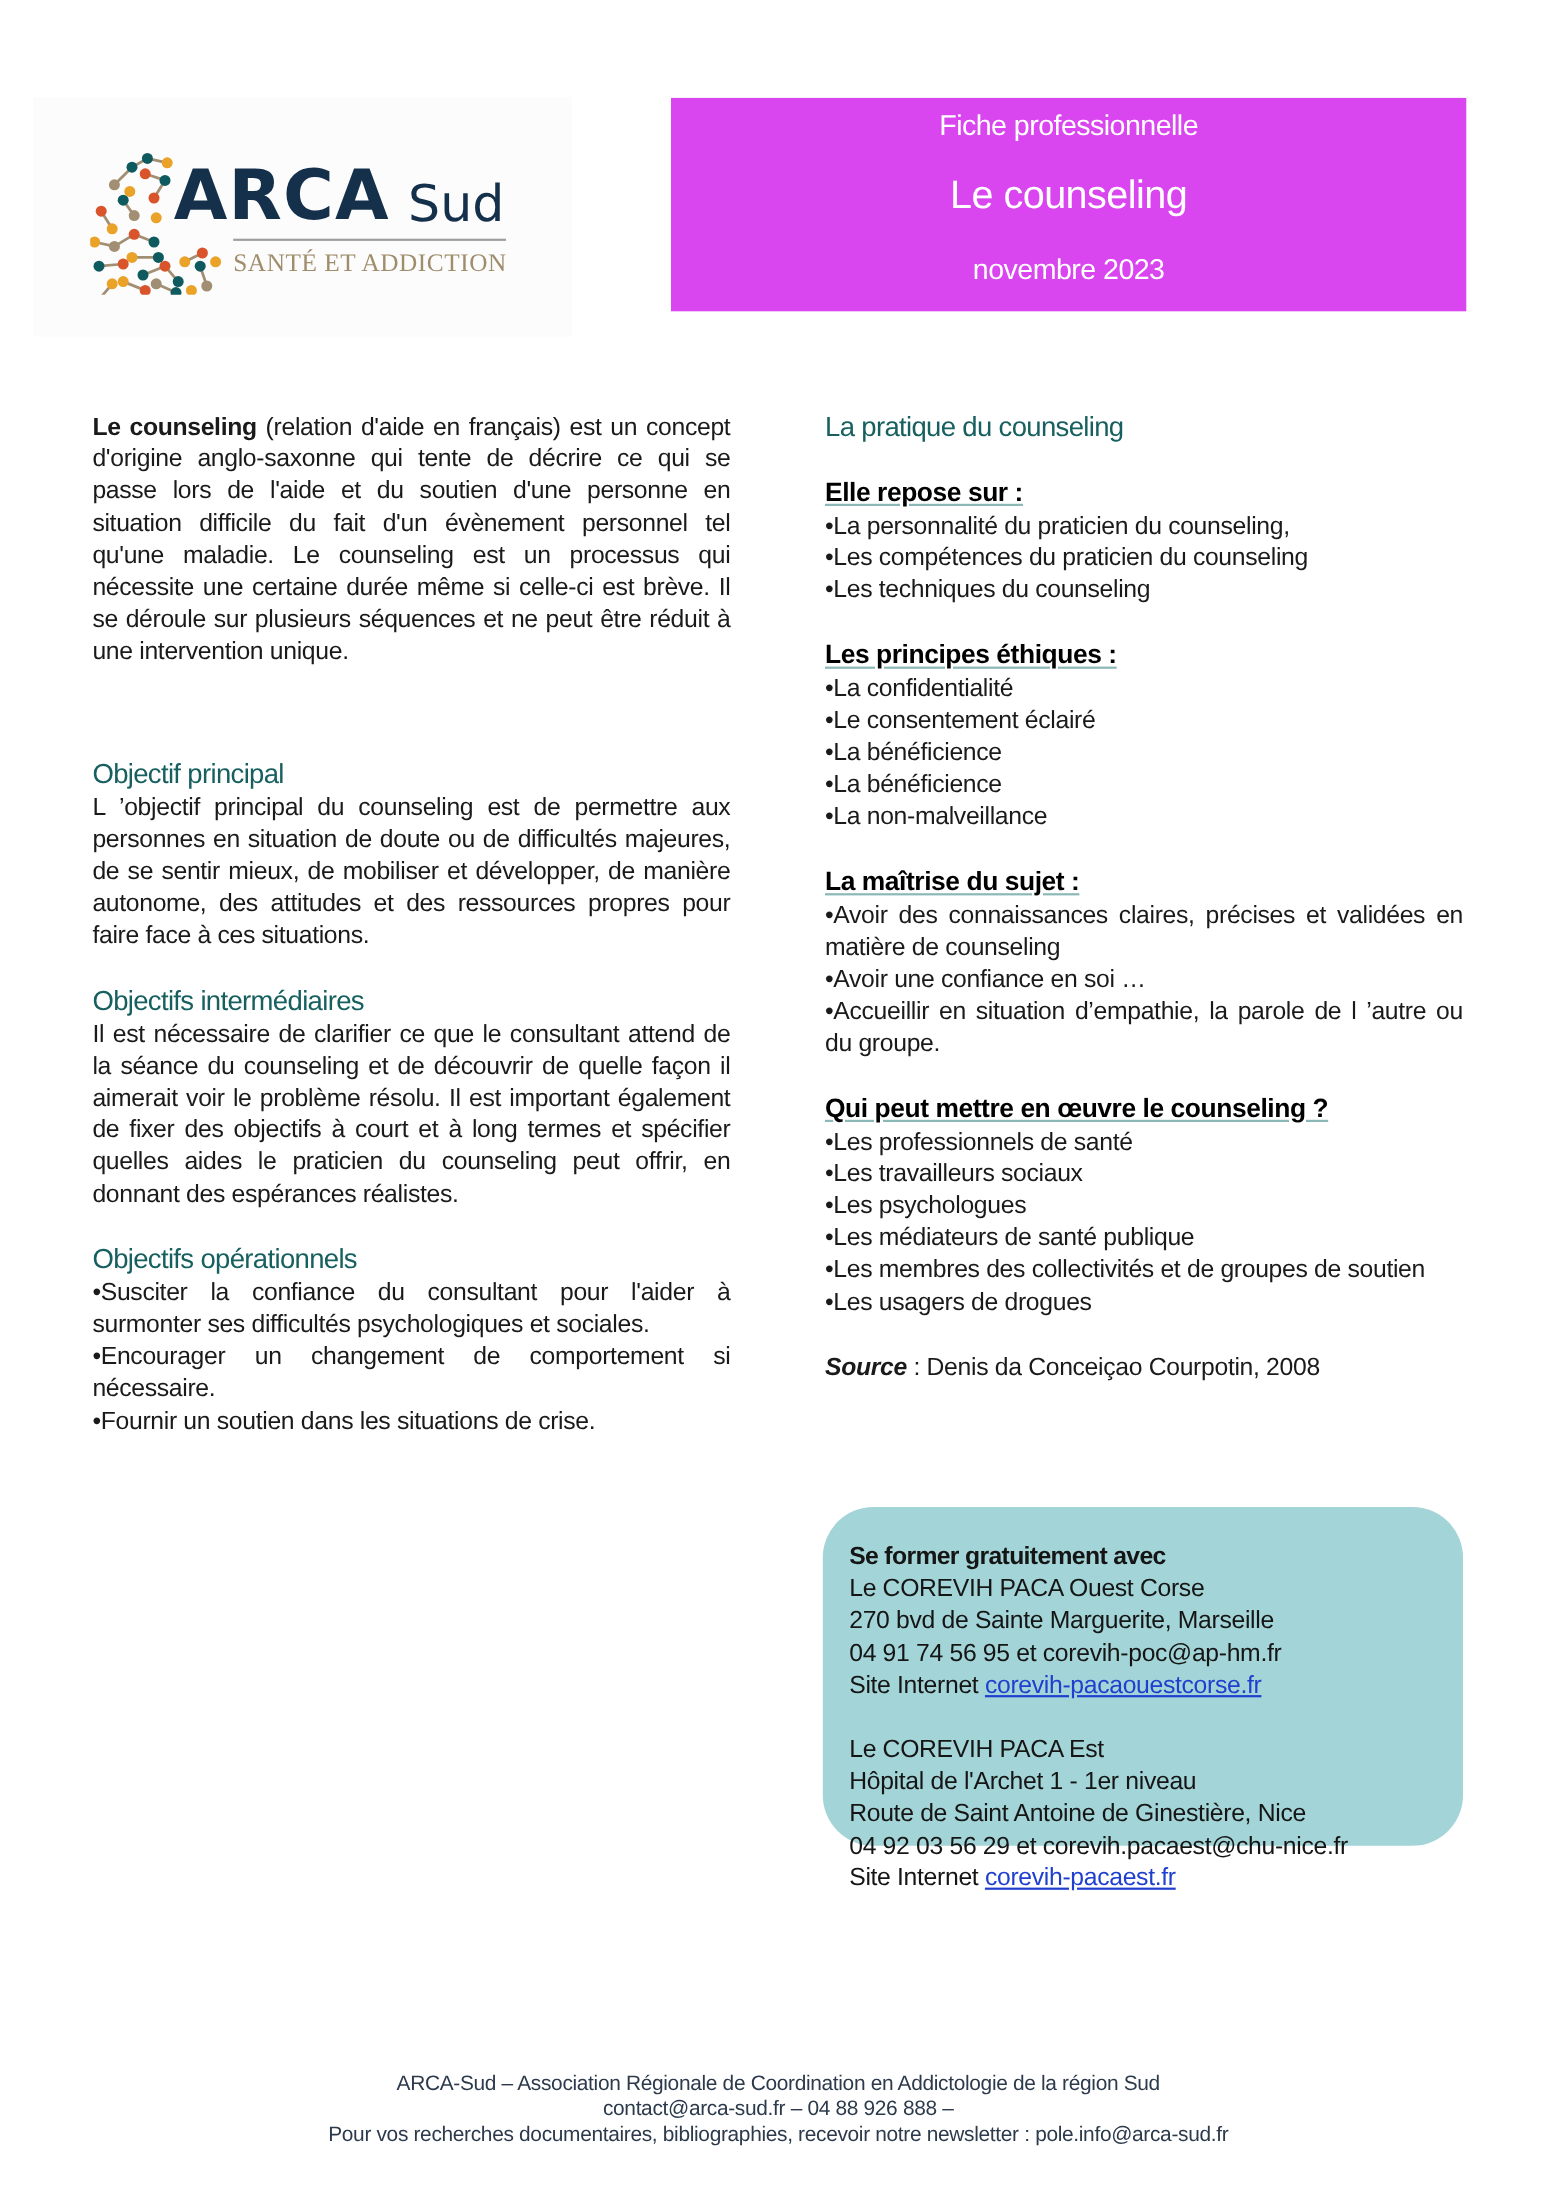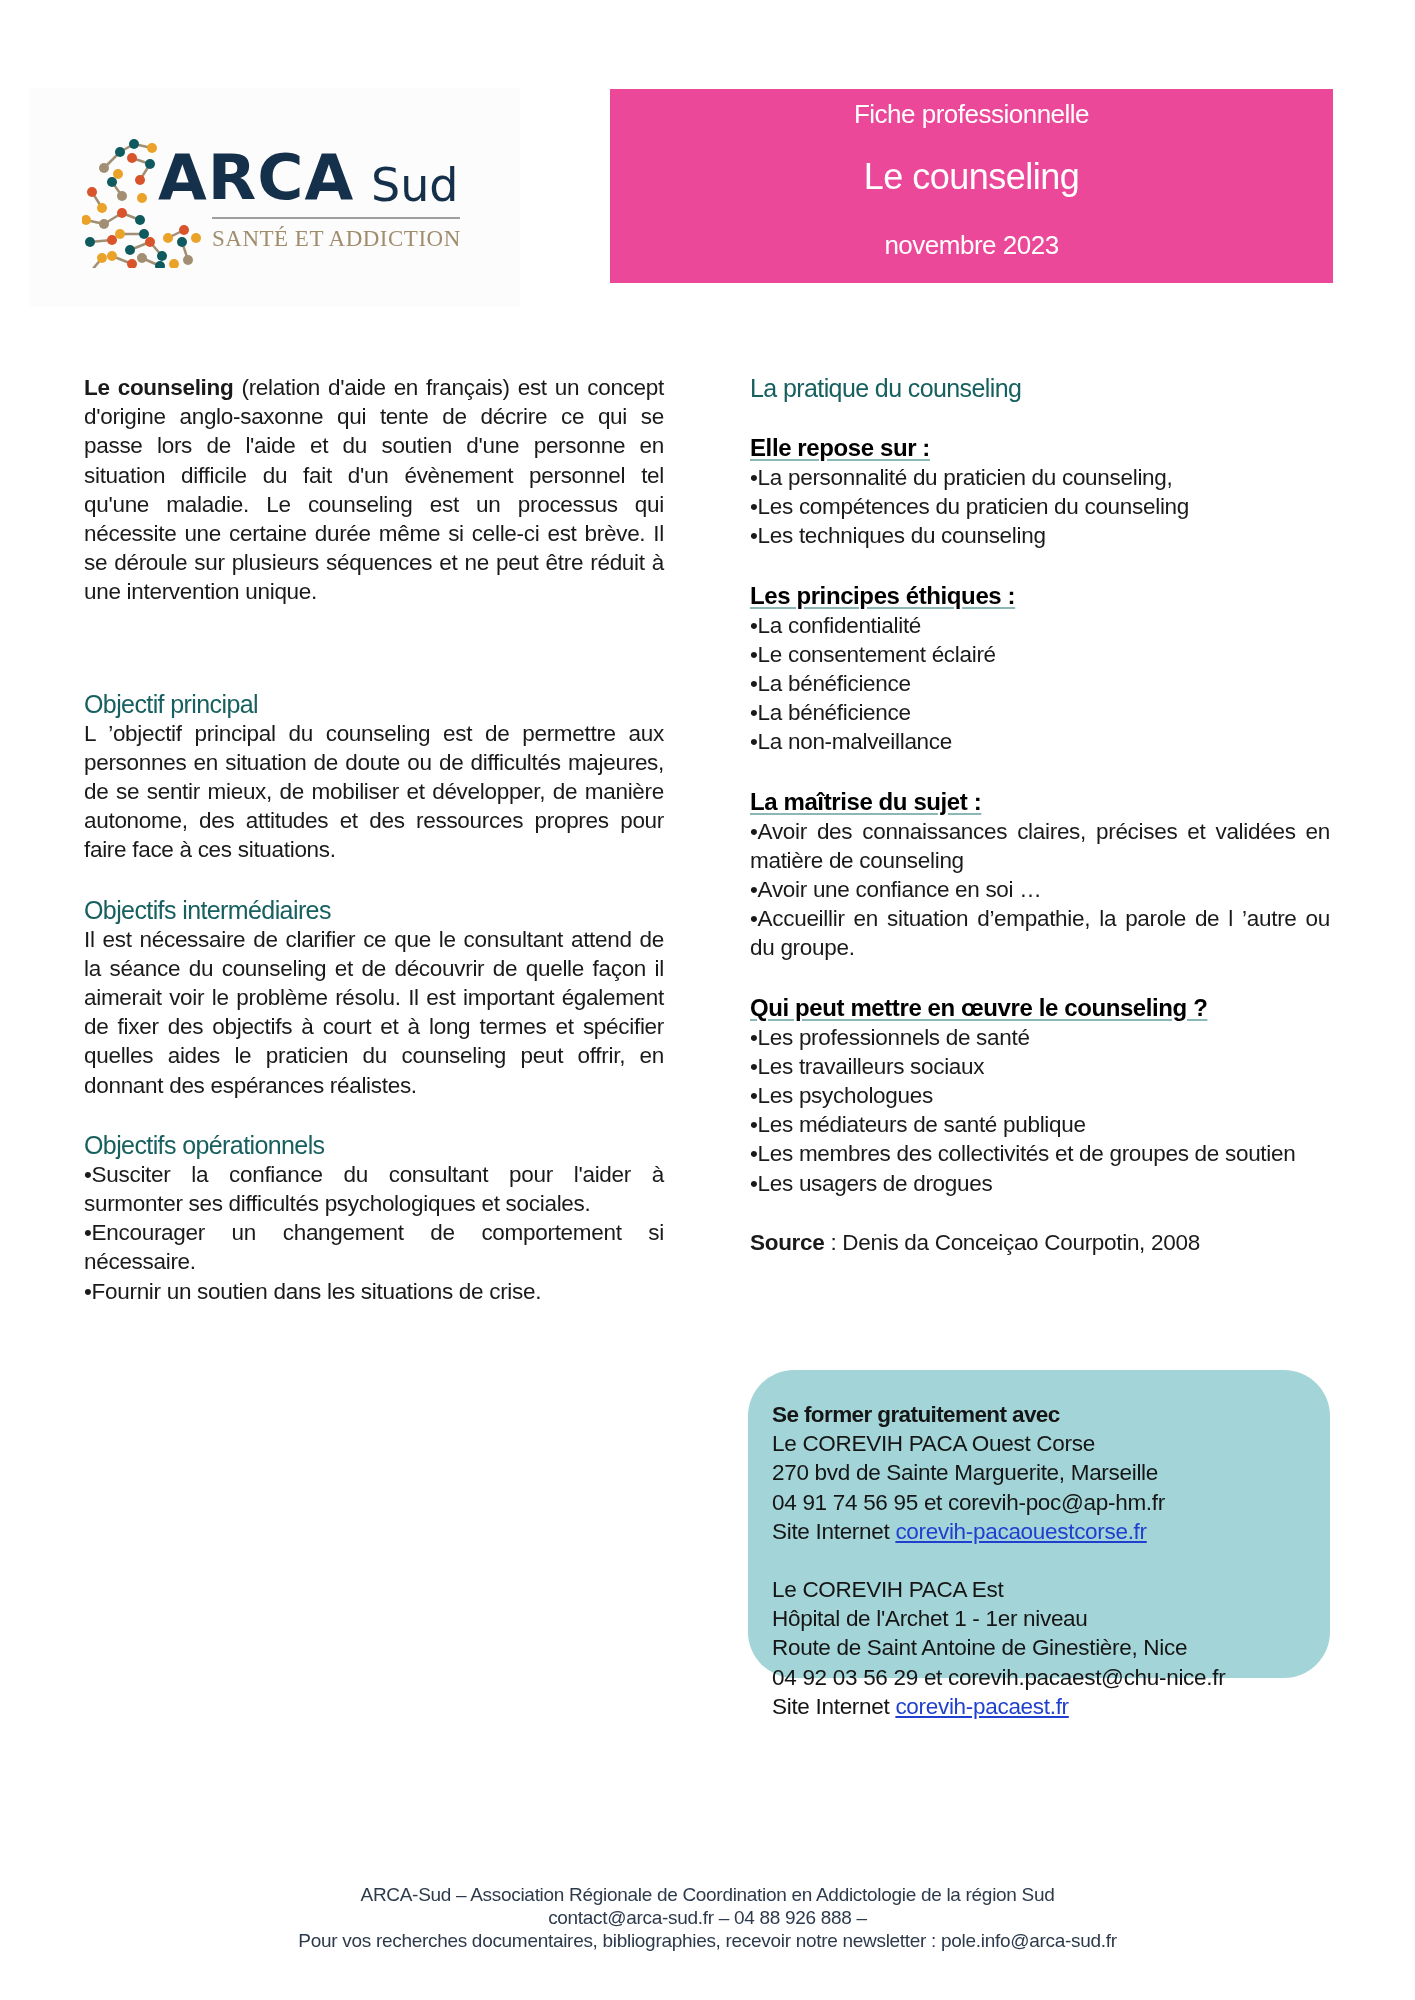--- a/index.html
+++ b/index.html
@@ -27,21 +27,21 @@
     position: absolute; left: 182px; top: 129px; width: 248px; height: 2px;
     background: #9e9e9e;
   }
   .logo-tag {
     position: absolute; left: 182px; top: 138px; width: 250px;
     font-family: "Liberation Serif", "DejaVu Serif", serif;
     font-size: 23px; color: #a08d6c; letter-spacing: 0.5px; white-space: nowrap;
   }
   .title-box {
     position: absolute; left: 610px; top: 89px; width: 723px; height: 194px;
-    background: #ec4899; color: #ffffff; text-align: center;
+    background: #d946ef; color: #ffffff; text-align: center;
   }
   .title-box .kicker { position: absolute; top: 10px; left: 0; right: 0; font-size: 26px; letter-spacing: -0.5px; }
   .title-box .main { position: absolute; top: 67px; left: 0; right: 0; font-size: 36px; letter-spacing: -0.5px; }
   .title-box .date { position: absolute; top: 141px; left: 0; right: 0; font-size: 26px; letter-spacing: -0.5px; }
 
   .col { position: absolute; font-size: 22.5px; line-height: 29.2px; letter-spacing: -0.3px; }
   .col-left { left: 84px; top: 373px; width: 580px; }
   .col-right { left: 750px; top: 373px; width: 580px; }
   .justify { text-align: justify; }
   .h-teal { color: #17605f; font-size: 25px; letter-spacing: -0.6px; line-height: 30px; margin: 0; font-weight: normal; }
@@ -51,21 +51,21 @@
     margin: 0;
   }
   p { margin: 0; }
   .intro-strong { font-weight: bold; }
   ul.bul { list-style: none; margin: 0; padding: 0; }
   ul.bul li::before { content: "\2022 "; }
   .gap-l1 { height: 82px; }
   .gap-l2 { height: 30px; }
   .gap-r1 { height: 30px; }
   .gap-r2 { height: 30px; }
-  .source-label { font-weight: bold; }
+  .source-label { font-style: italic; font-weight: bold; }
 
   .cta-box {
     position: absolute; left: 748px; top: 1370px; width: 582px; height: 308px;
     background: #a3d4d7; border-radius: 46px;
   }
   .cta-inner { position: absolute; left: 24px; top: 30px; right: 20px; font-size: 22.5px; line-height: 29.2px; letter-spacing: -0.3px; color: #151515; }
   .cta-title { font-weight: bold; letter-spacing: -0.6px; }
   .cta-link { color: #1f3fcf; text-decoration: underline; }
   .cta-gap { height: 29px; }
 

